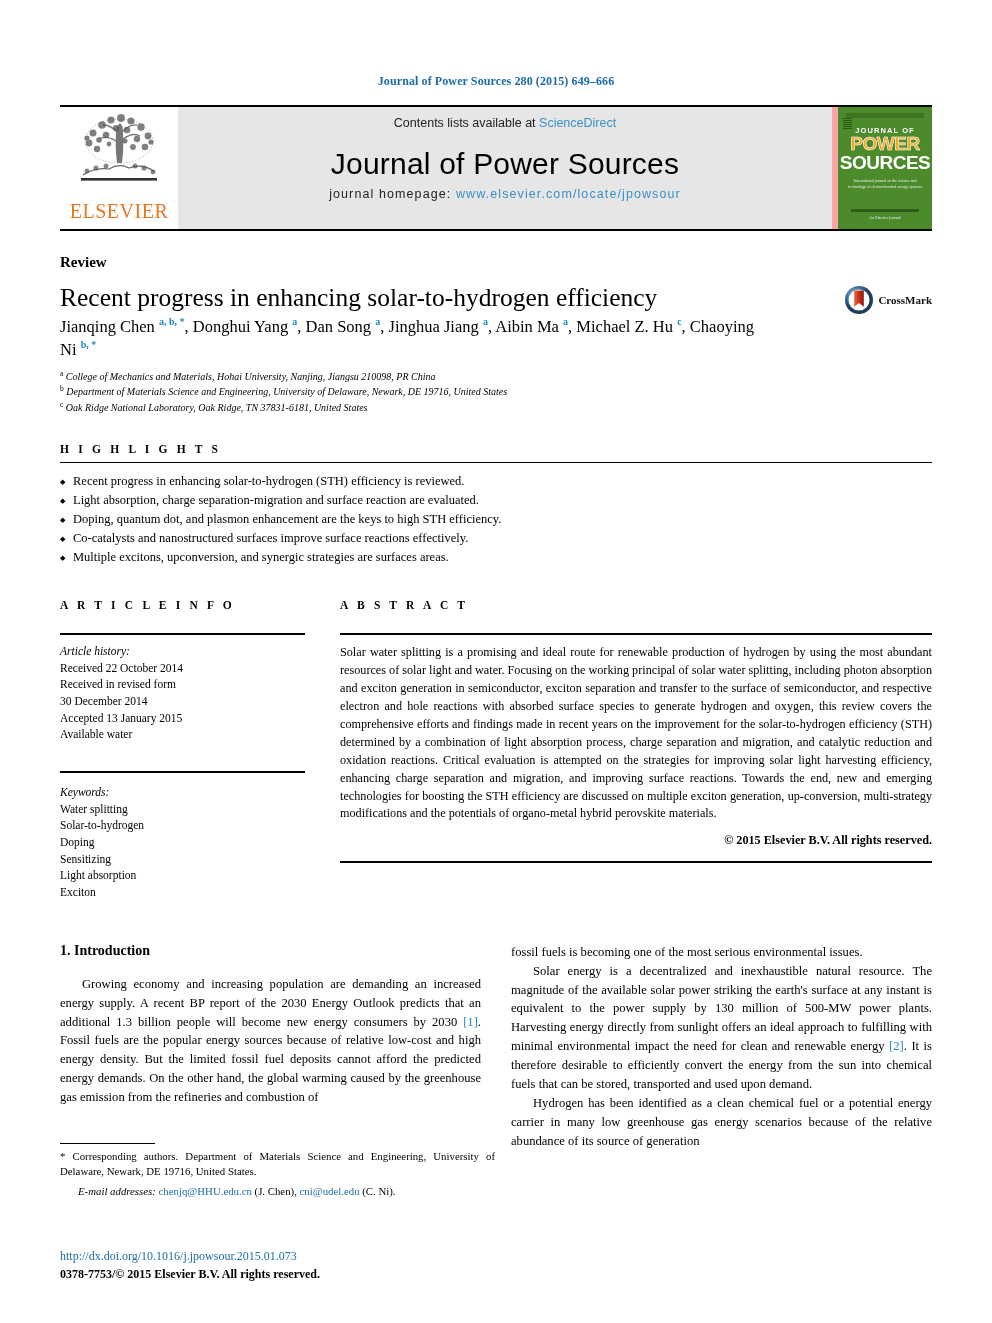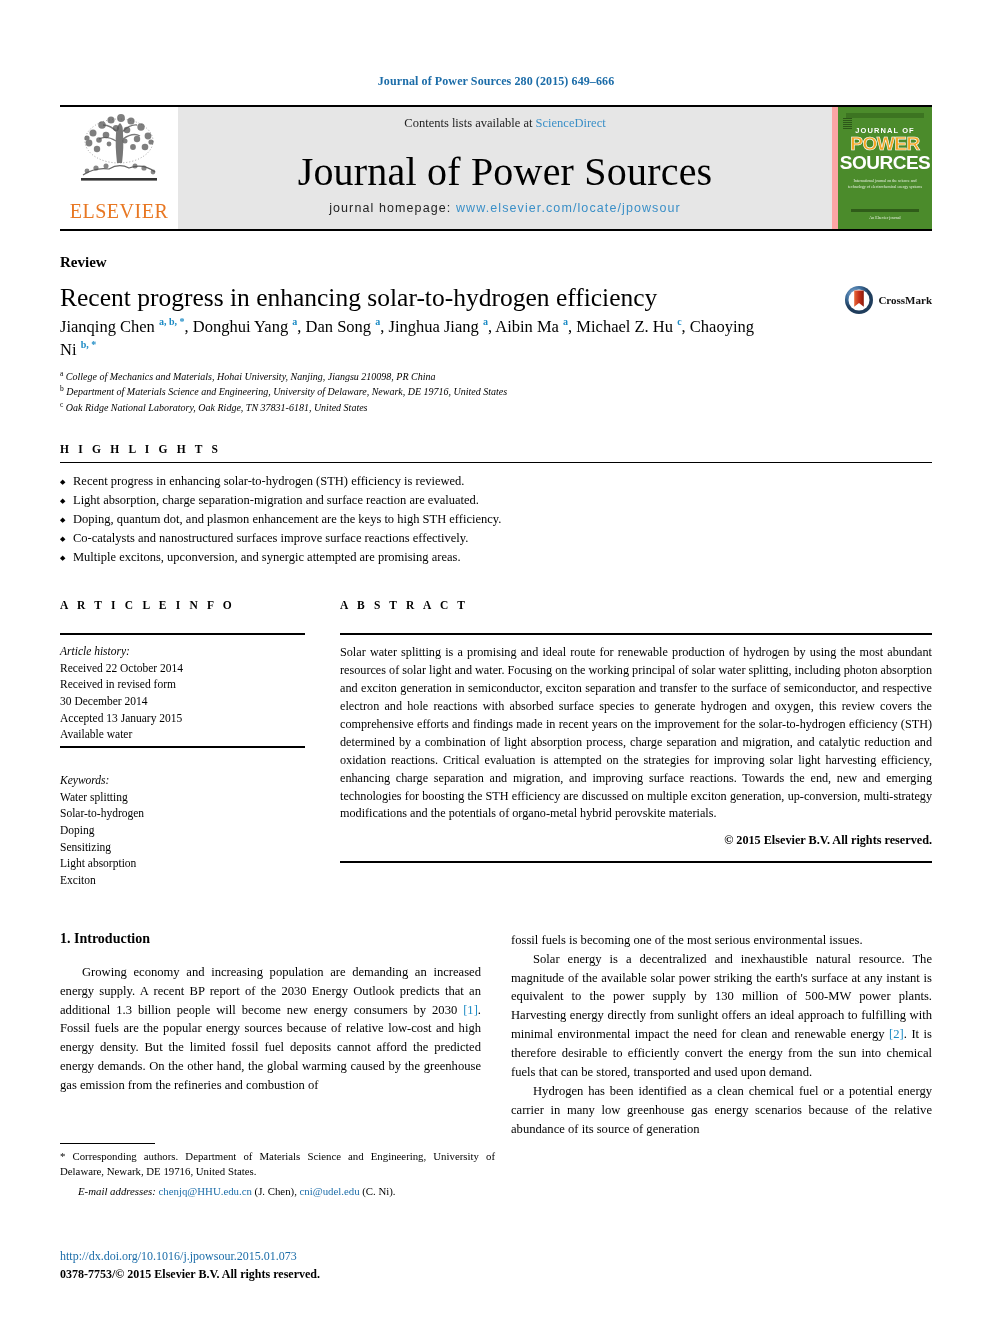--- a/index.html
+++ b/index.html
@@ -66,28 +66,28 @@
     flex: 1 1 auto;
     background: #e6e6e6;
     display: flex;
     flex-direction: column;
     align-items: center;
     justify-content: flex-start;
     padding-top: 9px;
     box-sizing: border-box;
   }
   .contents-line {
-    font-family: Liberation Serif, serif;
+    font-family: Liberation Sans, sans-serif;
     font-size: 12.5px;
     color: #222;
   }
   .contents-line a { color: #3a8fc7; text-decoration: none; }
   .journal-name {
-    font-family: Liberation Serif, serif;
-    font-size: 40px;
+    font-family: Liberation Sans, sans-serif;
+    font-size: 30px;
     margin-top: 17px;
     letter-spacing: 0.2px;
   }
   .homepage-line {
     font-family: Liberation Sans, sans-serif;
     font-size: 12.5px;
     margin-top: 6px;
     letter-spacing: 1.1px;
     color: #222;
   }
@@ -249,21 +249,21 @@
     display: flex;
     margin-top: 32px;
     gap: 35px;
   }
   .col-info { flex: 0 0 245px; width: 245px; }
   .col-abstract { flex: 1 1 auto; }
 
   .info-head, .abs-head { padding-bottom: 22px; }
   .info-body { padding-top: 8px; font-size: 11.5px; line-height: 1.45; }
   .info-body .it { font-style: italic; }
-  .info-sub { margin-top: 3px; padding-top: 16px; }
+  .info-sub { margin-top: 28px; padding-top: 3px; }
   .abs-body {
     padding-top: 9px;
     font-size: 12.2px;
     line-height: 1.47;
     text-align: justify;
   }
   .abs-rights {
     text-align: right;
     font-weight: bold;
     margin-top: 10px;
@@ -437,21 +437,21 @@
     </div>
 
     <div class="highlights-block">
       <div class="sec-label highlights-head">H I G H L I G H T S</div>
       <div class="rule-thin"></div>
       <ul class="highlights-list">
         <li>Recent progress in enhancing solar-to-hydrogen (STH) efficiency is reviewed.</li>
         <li>Light absorption, charge separation-migration and surface reaction are evaluated.</li>
         <li>Doping, quantum dot, and plasmon enhancement are the keys to high STH efficiency.</li>
         <li>Co-catalysts and nanostructured surfaces improve surface reactions effectively.</li>
-        <li>Multiple excitons, upconversion, and synergic attempted are promising areas.</li>
+        <li>Multiple excitons, upconversion, and synergic strategies are surfaces areas.</li>
       </ul>
     </div>
 
     <div class="info-abstract">
 
       <div class="col-info">
         <div class="sec-label info-head">A R T I C L E   I N F O</div>
         <div class="rule-thick"></div>
         <div class="info-body">
           <div class="it">Article history:</div>

